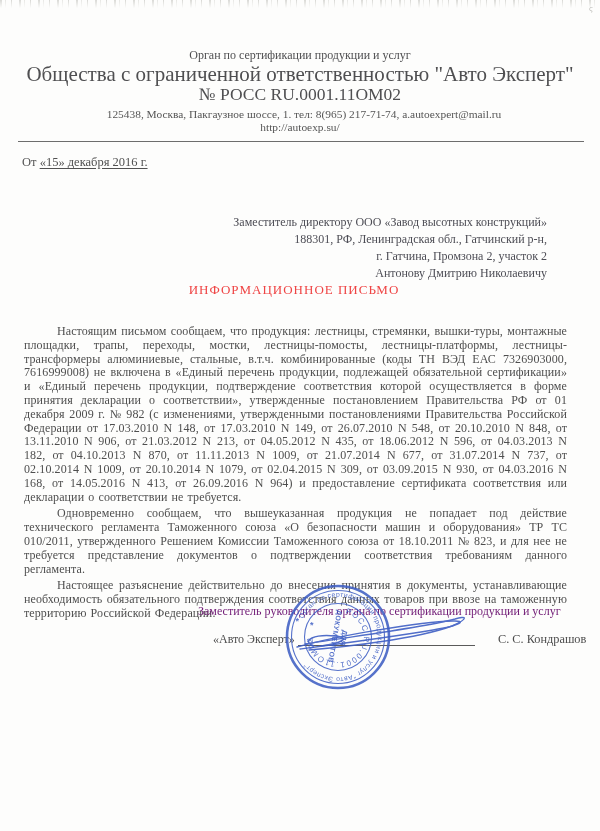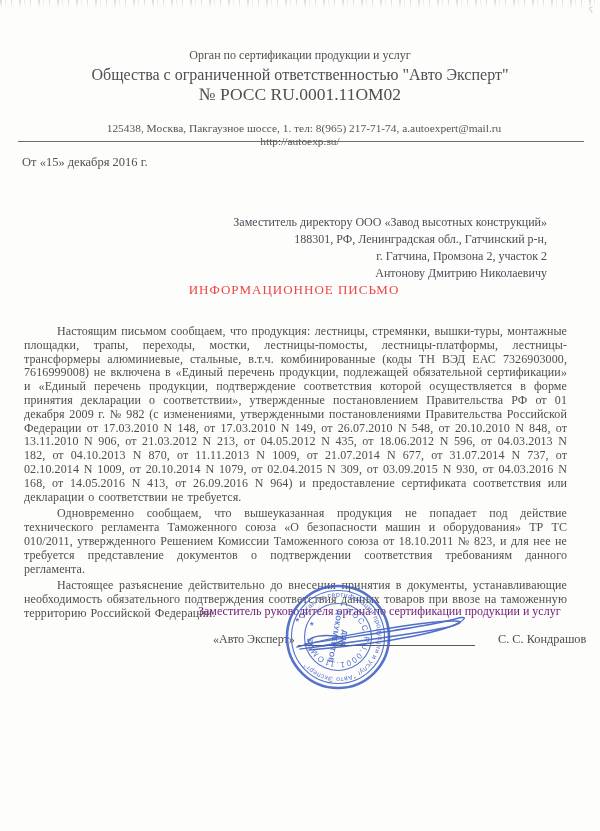--- a/index.html
+++ b/index.html
@@ -25,34 +25,34 @@
   .corner-mark{
     position:absolute;top:5px;right:7px;
     font-size:7px;color:#b6b6b2;font-family:"DejaVu Sans",sans-serif;
   }
   
   .letterhead{
     position:absolute;top:46px;left:0;right:0;
     text-align:center;color:#4f4f51;
   }
   .lh1{font-size:12px;line-height:19px;}
-  .lh2{font-size:16px;line-height:19px;}
+  .lh2{font-size:21px;line-height:19px;}
   .lhnum{font-size:17.5px;line-height:21px;}
-  .lhaddr{font-size:11.4px;line-height:14px;margin-top:16px;color:#555;padding-left:8px;}
+  .lhaddr{font-size:11.4px;line-height:14px;margin-top:2px;color:#555;padding-left:8px;}
   .lhweb{font-size:11.4px;line-height:13px;color:#555;}
   .divider{
     position:absolute;left:18px;right:16px;top:141px;
     border-top:1.3px solid #6d6d6d;
   }
   
   .ref{
     position:absolute;left:22px;top:154px;
     font-size:12.5px;line-height:17.5px;color:#515151;
   }
-  .ref .underlined{text-underline-offset:2px;}
+  .ref .underlined{text-decoration:underline;text-underline-offset:2px;}
   
   .addressee{
     position:absolute;top:214px;right:53px;
     text-align:right;font-size:12px;line-height:17px;color:#4d4d55;
   }
   
   .title{
     position:absolute;top:282px;left:0;right:12px;
     text-align:center;font-size:13px;letter-spacing:1px;color:#ef4444;
   }

